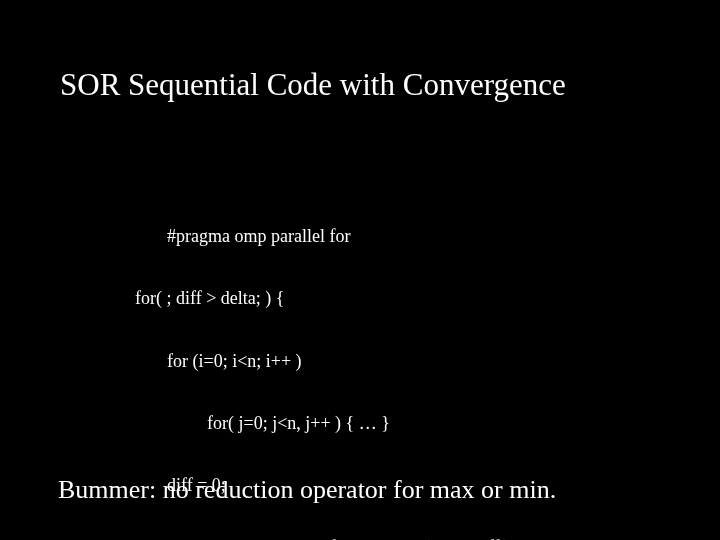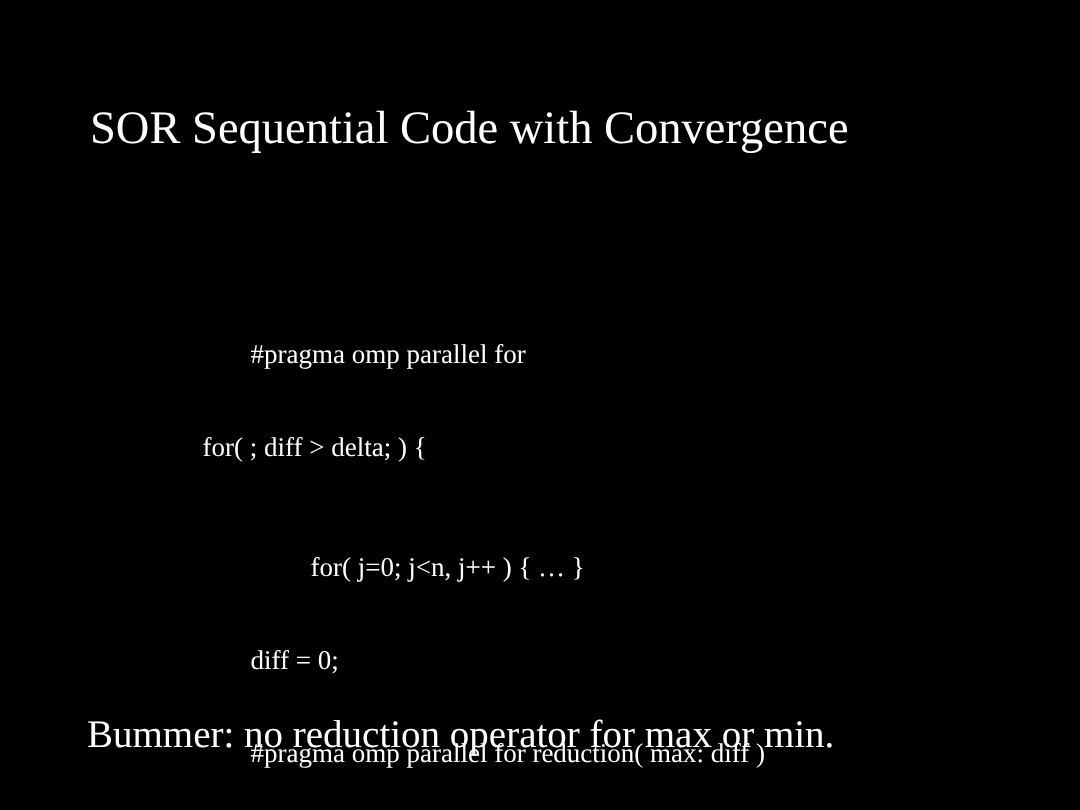--- a/index.html
+++ b/index.html
@@ -33,40 +33,41 @@
     position: absolute;
     top: 185px;
     left: 135px;
     font-size: 18px;
     line-height: 1.15;
     white-space: pre;
     font-family: "Times New Roman", Times, serif;
   }
   .code-line { display: block; }
   .ind1 { padding-left: 32px; }
-  .ind2 { padding-left: 72px; margin-top: 17px; }
+  .ind2 { padding-left: 72px; }
   .footer-note {
     position: absolute;
     top: 475px;
     left: 58px;
     right: 24px;
     font-size: 26px;
     line-height: 1.15;
   }
 </style>
 </head>
 <body>
 
 <div class="slide">
 
   <div class="title">SOR Sequential Code with Convergence</div>
 
   <div class="code-block">
     <span class="code-line ind1">#pragma omp parallel for</span>
     <span class="code-line">for( ; diff &gt; delta; ) {</span>
+    <span class="code-line ind1">for (i=0; i&lt;n; i++ )</span>
     <span class="code-line ind2">for( j=0; j&lt;n, j++ ) { … }</span>
     <span class="code-line ind1">diff = 0;</span>
     <span class="code-line ind1">#pragma omp parallel for reduction( max: diff )</span>
     
     
     
     
     
     
   </div>

